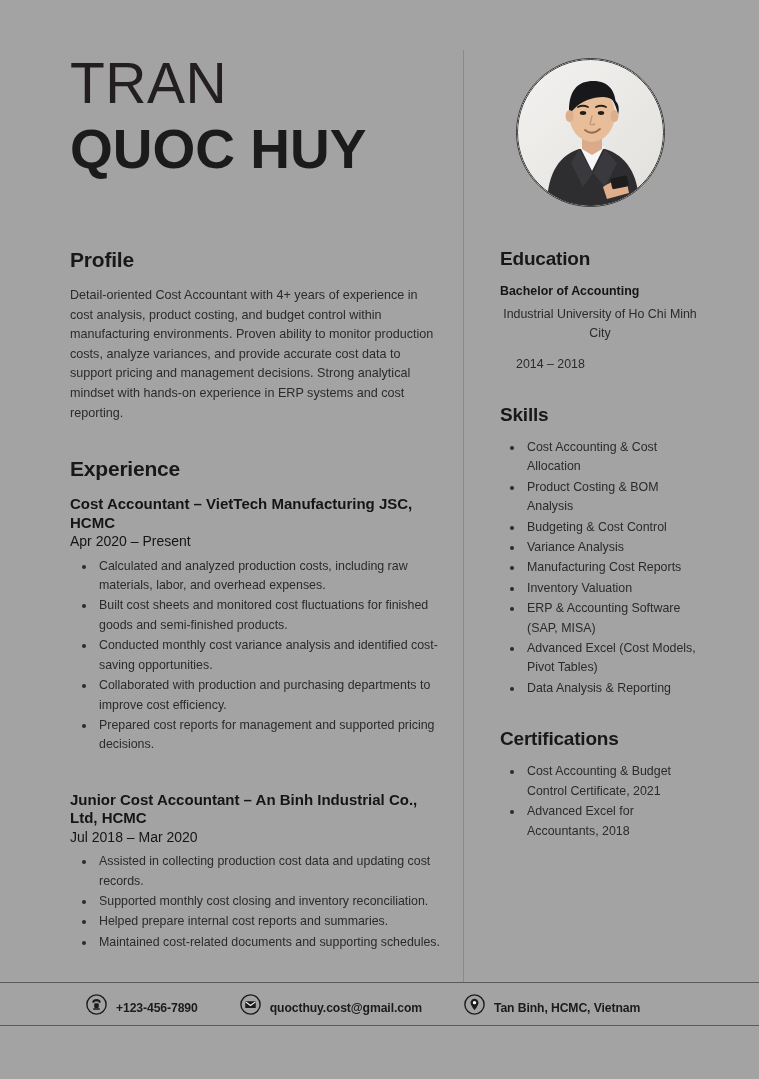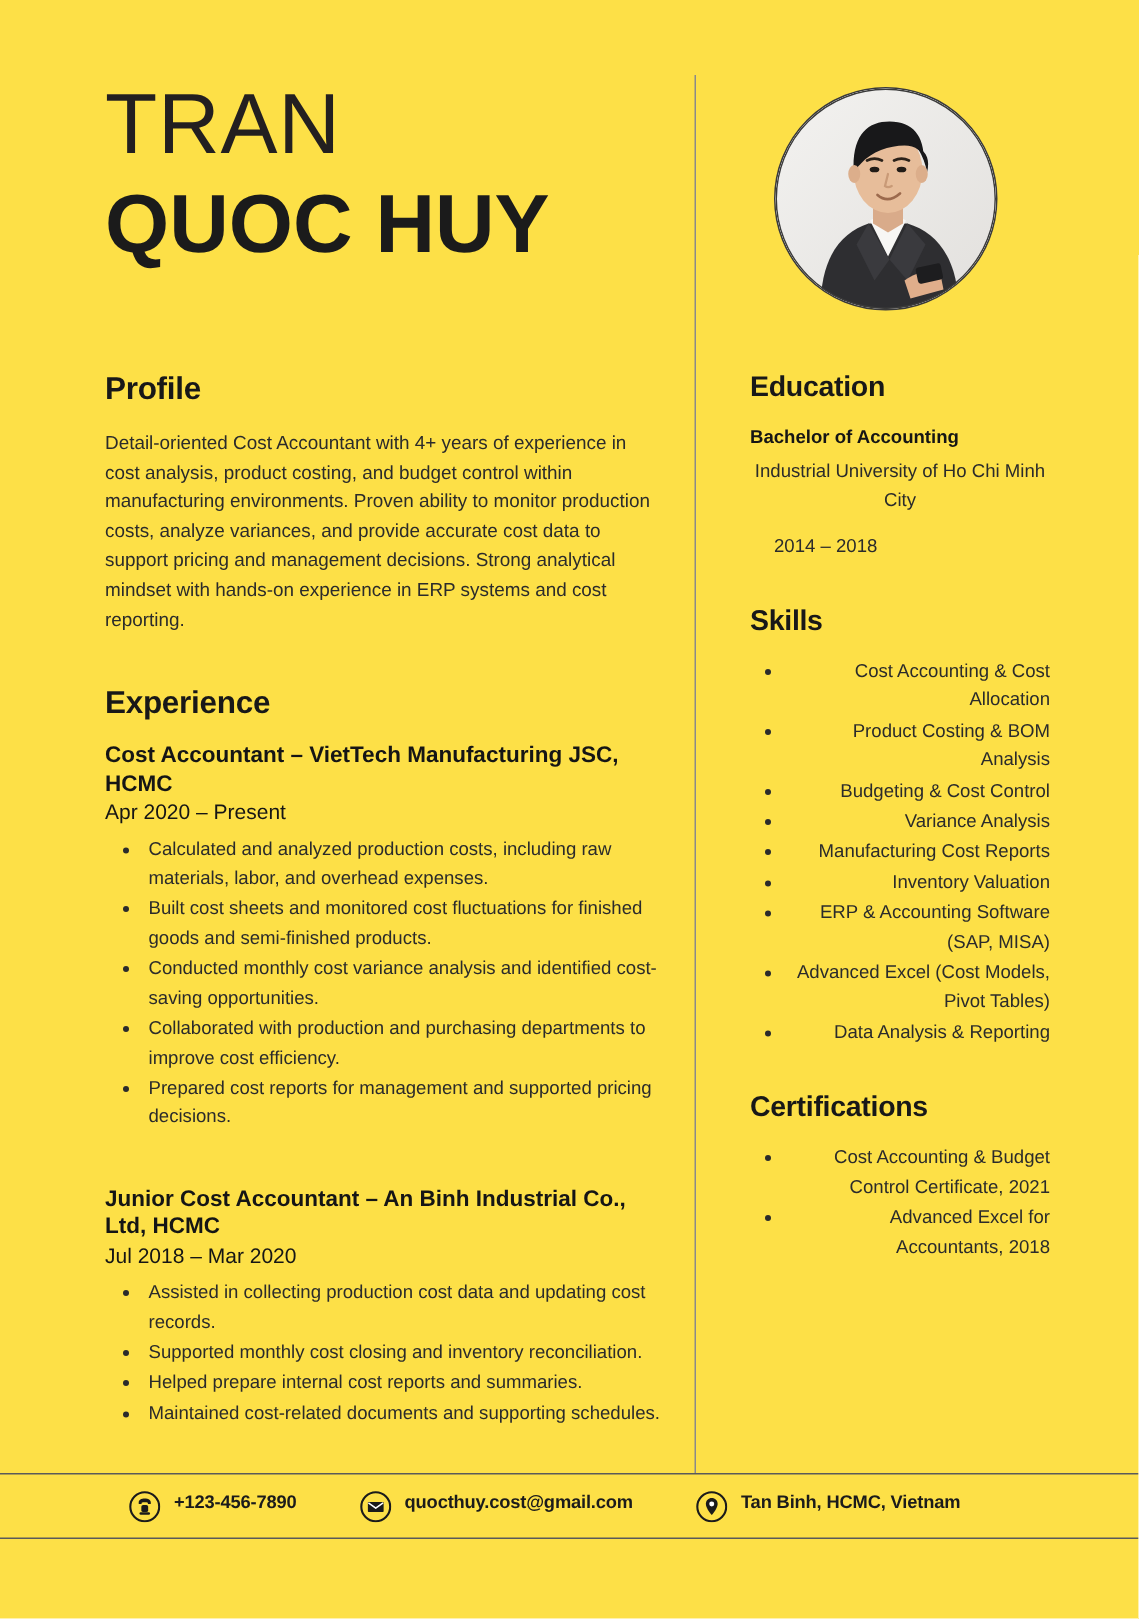--- a/index.html
+++ b/index.html
@@ -14,21 +14,21 @@
     font-family: "Liberation Sans", sans-serif;
     color: #1c1c1c;
     position: relative;
     overflow: hidden;
   }
 
   .page {
     position: relative;
     width: 759px;
     height: 1079px;
-    background: #fde047;
+    background: #a3a3a3;
   }
 
   
   .col-divider {
     position: absolute;
     left: 463px;
     top: 50px;
     width: 1px;
     height: 932px;
     background: #8a8a8a;
@@ -163,21 +163,20 @@
     color: #2b2b2b;
   }
 
   .skills-section { margin-top: 30px; }
   .certs-section { margin-top: 30px; }
 
   ul.side-list {
     margin: 0;
     padding-left: 24px;
     list-style: disc;
-    text-align: right;
   }
   ul.side-list li {
     font-size: 12.4px;
     line-height: 19.4px;
     color: #2b2b2b;
     margin-bottom: 1px;
     padding-left: 3px;
   }
 
   
@@ -195,21 +194,21 @@
     position: absolute;
     left: 86px;
     top: 0;
     height: 43px;
     display: flex;
     align-items: center;
     gap: 42px;
   }
   .contact {
     display: flex;
-    align-items: flex-start;
+    align-items: flex-end;
     gap: 9px;
   }
   .contact-icon {
     width: 21px;
     height: 21px;
     flex: 0 0 21px;
     display: block;
   }
   .contact-text {
     font-size: 12.2px;

